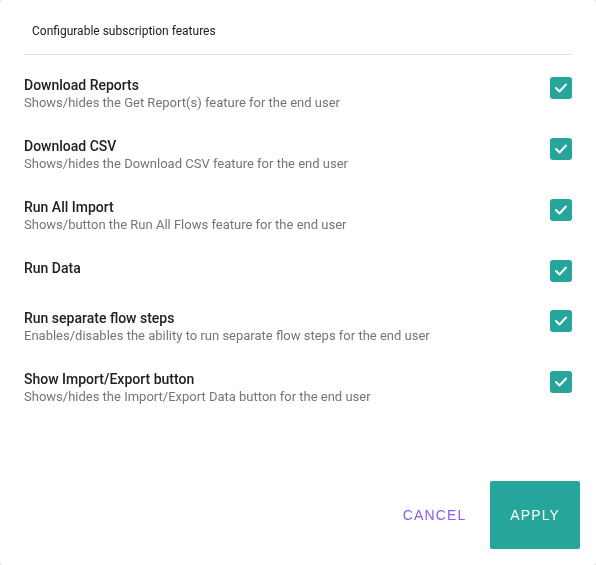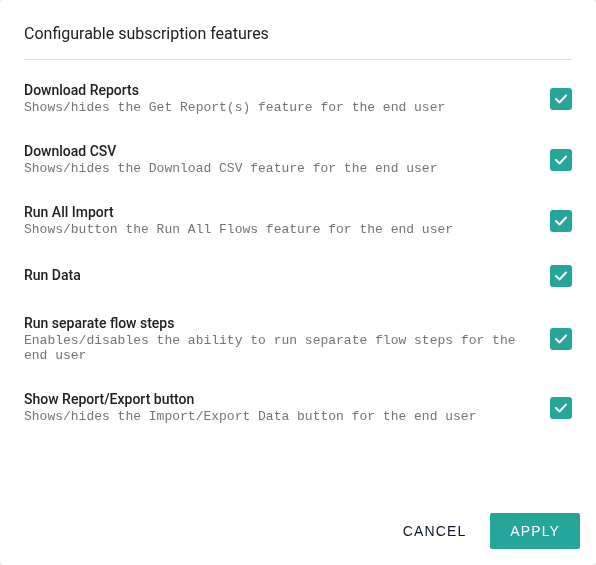--- a/index.html
+++ b/index.html
@@ -22,40 +22,41 @@
       border-radius: 4px;
       box-shadow: 0 4px 24px rgba(0,0,0,0.18);
       width: 596px;
       min-height: 565px;
       padding: 0;
       display: flex;
       flex-direction: column;
     }
 
     .dialog-title {
-      font-size: 16px;
+      font-size: 12px;
       font-weight: 400;
       color: #212121;
       padding: 24px 8px 16px 24px;
+      margin-left: 8px;
     }
 
     .divider {
       height: 1px;
       background: #e0e0e0;
       margin: 0 24px;
     }
 
     .feature-list {
       flex: 1;
       padding: 8px 0;
     }
 
     .feature-item {
       display: flex;
-      align-items: center;
+      align-items: flex-start;
       justify-content: space-between;
       padding: 14px 24px;
     }
 
     .feature-text {
       display: flex;
       flex-direction: column;
       flex: 1;
     }
 
@@ -63,21 +64,20 @@
       font-size: 14px;
       font-weight: 500;
       color: #212121;
       margin-bottom: 2px;
     }
 
     .feature-desc {
       font-size: 13px;
       color: #757575;
       font-weight: 400;
-      font-family: Liberation Mono, monospace;
     }
 
     .checkbox-container {
       margin-left: 16px;
       flex-shrink: 0;
     }
 
     .checkbox {
       width: 22px;
       height: 22px;
@@ -98,37 +98,37 @@
       display: flex;
       align-items: center;
       justify-content: flex-end;
       padding: 12px 16px 16px 16px;
       gap: 8px;
     }
 
     .btn-cancel {
       background: transparent;
       border: none;
-      color: #0f172a;
+      color: #8b5cf6;
       font-size: 14px;
       font-weight: 500;
       letter-spacing: 0.08em;
       padding: 8px 16px;
       cursor: pointer;
       text-transform: uppercase;
     }
 
     .btn-apply {
       background: #26a69a;
       border: none;
       color: #ffffff;
       font-size: 14px;
       font-weight: 500;
       letter-spacing: 0.08em;
-      padding: 10px 20px;
+      padding: 26px 20px;
       cursor: pointer;
       text-transform: uppercase;
       border-radius: 2px;
     }
   </style>
 </head>
 <body>
 
 <div class="dialog">
   <h2 class="dialog-title">Configurable subscription features</h2>
@@ -195,21 +195,21 @@
       <div class="checkbox-container">
         <div class="checkbox">
           <svg viewBox="0 0 14 14" fill="none" xmlns="http://www.w3.org/2000/svg">
             <path d="M2 7L5.5 10.5L12 3.5" stroke="white" stroke-width="2" stroke-linecap="round" stroke-linejoin="round"></path>
           </svg>
         </div>
       </div>
     </div>
       <div class="feature-item">
       <div class="feature-text">
-        <span class="feature-name">Show Report/Export button</span>
+        <span class="feature-name">Show Import/Export button</span>
         <span class="feature-desc">Shows/hides the Import/Export Data button for the end user</span>
       </div>
       <div class="checkbox-container">
         <div class="checkbox">
           <svg viewBox="0 0 14 14" fill="none" xmlns="http://www.w3.org/2000/svg">
             <path d="M2 7L5.5 10.5L12 3.5" stroke="white" stroke-width="2" stroke-linecap="round" stroke-linejoin="round"></path>
           </svg>
         </div>
       </div>
     </div>

